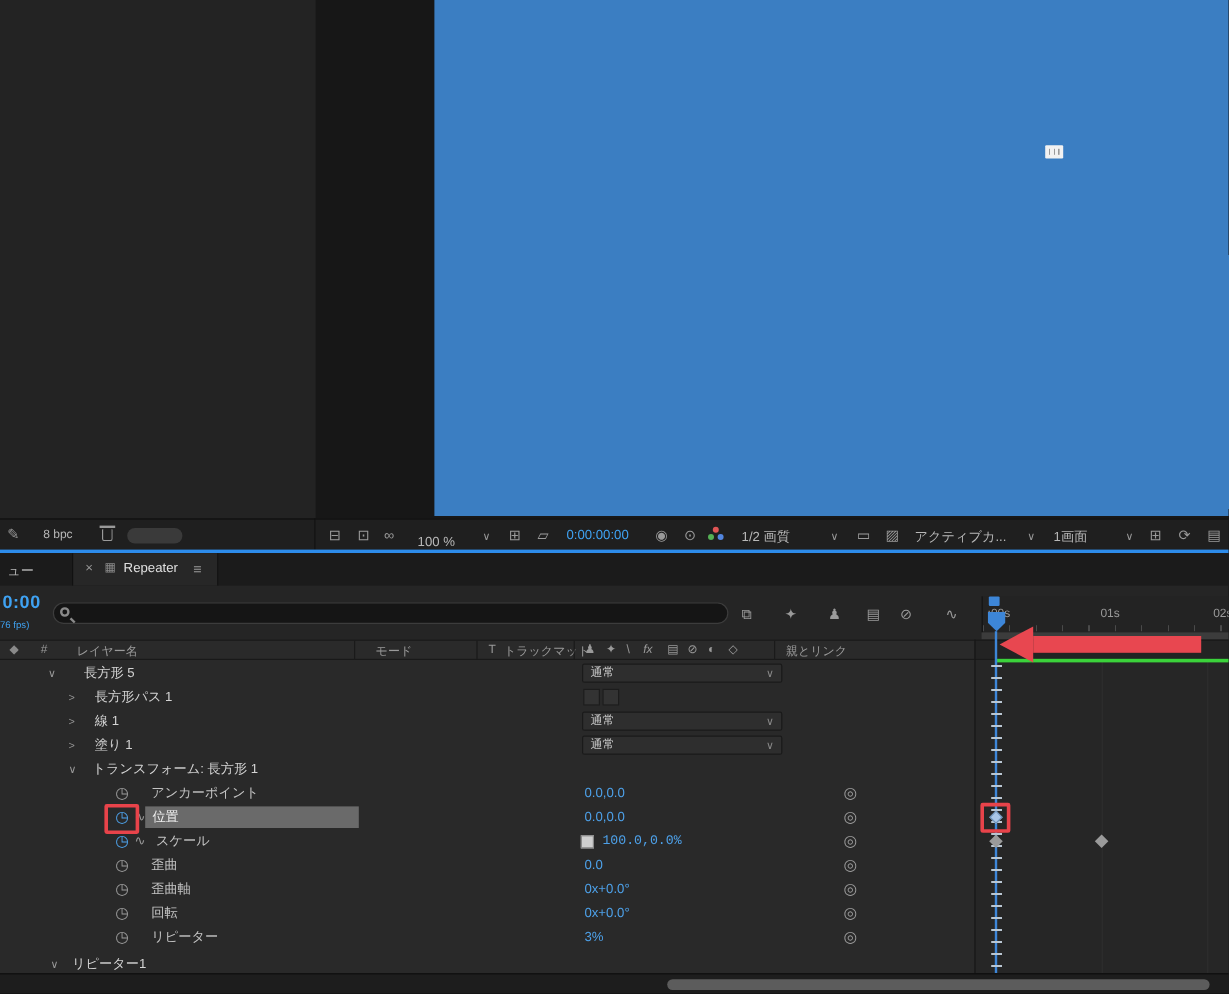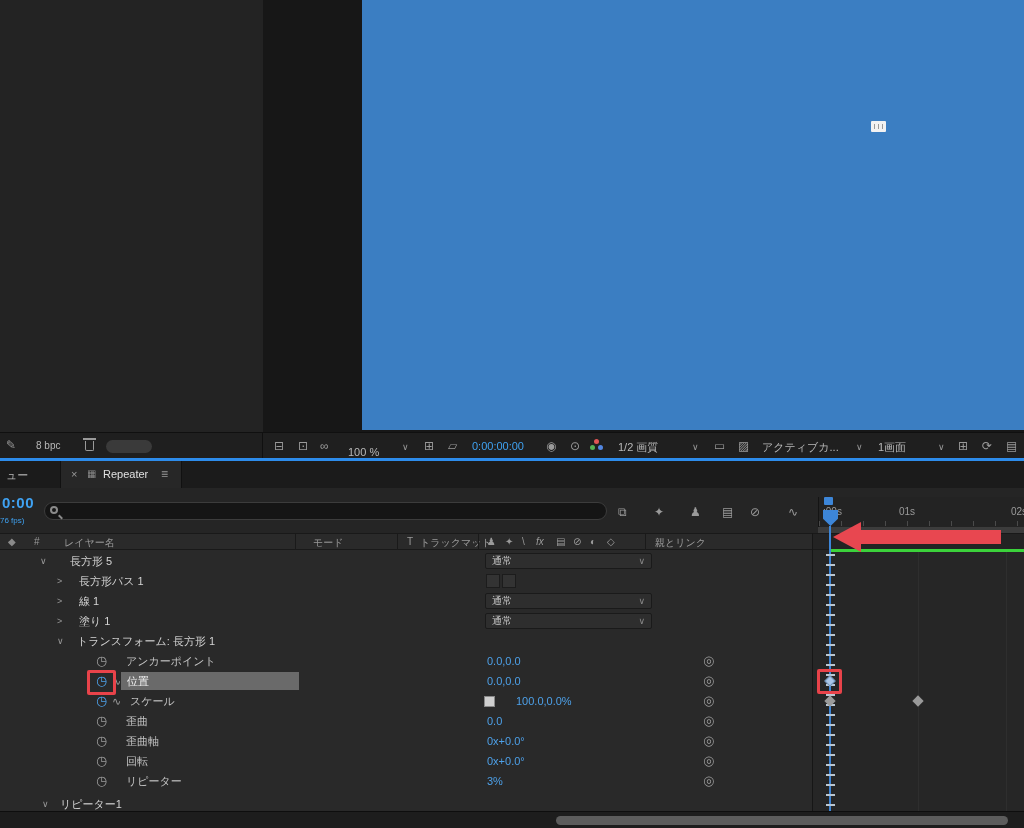--- a/index.html
+++ b/index.html
@@ -171,21 +171,21 @@
 
   <span class="icon abs" style="left:618px;top:505px;">⧉</span>
   <span class="icon abs" style="left:654px;top:505px;">✦</span>
   <span class="icon abs" style="left:690px;top:505px;">♟</span>
   <span class="icon abs" style="left:722px;top:505px;">▤</span>
   <span class="icon abs" style="left:750px;top:505px;">⊘</span>
   <span class="icon abs" style="left:788px;top:505px;">∿</span>
 
   <div class="abs ruler">
     <span class="ruler-lbl" style="left:4px;">:00s</span>
-    <span class="ruler-lbl" style="left:80px;">01s</span>
+    <span class="ruler-lbl" style="left:98px;">01s</span>
     <span class="ruler-lbl" style="left:192px;">02s</span>
     <div class="ruler-ticks"></div>
   </div>
   <div class="abs nav-marker"></div>
   <div class="abs work-area"></div>
 
   <div class="abs header-row">
     <span class="hdr" style="left:8px;color:#8a8a8a;">◆</span>
     <span class="hdr" style="left:34px;">#</span>
     <span class="hdr" style="left:64px;">レイヤー名</span>
@@ -276,21 +276,21 @@
     </div>
     <span class="pvalue" style="left:487px;">0.0,0.0</span>
     <span class="icon whip" style="left:703px;">◎</span>
   </div>
 
   <div class="row" style="top:691px;">
     <span class="icon sw on" style="left:96px;">◷</span>
     <span class="icon graph-ico" style="left:112px;">∿</span>
     <span class="plabel" style="left:130px;">スケール</span>
     <span class="cbox"></span>
-    <span class="pvalue" style="left:516px;">100.0,0.0%</span>
+    <span class="pvalue" style="left:502px;font-family:Liberation Mono, monospace;">100.0,0.0%</span>
     <span class="icon whip" style="left:703px;">◎</span>
   </div>
 
   <div class="row" style="top:711px;">
     <span class="icon sw" style="left:96px;">◷</span>
     <span class="plabel" style="left:126px;">歪曲</span>
     <span class="pvalue" style="left:487px;">0.0</span>
     <span class="icon whip" style="left:703px;">◎</span>
   </div>
 

